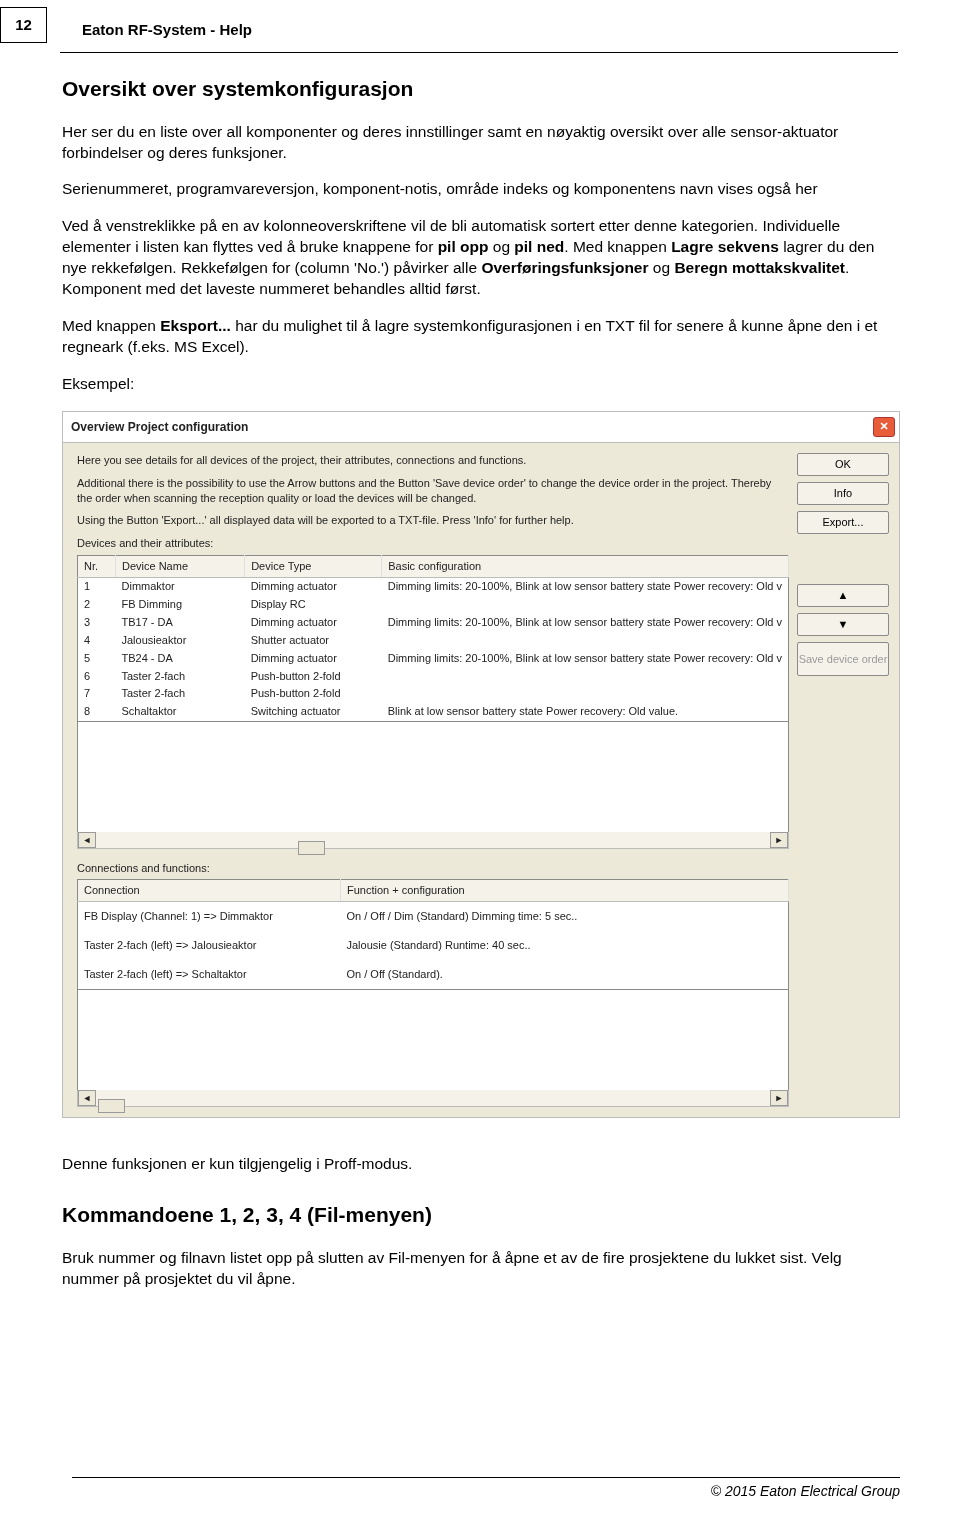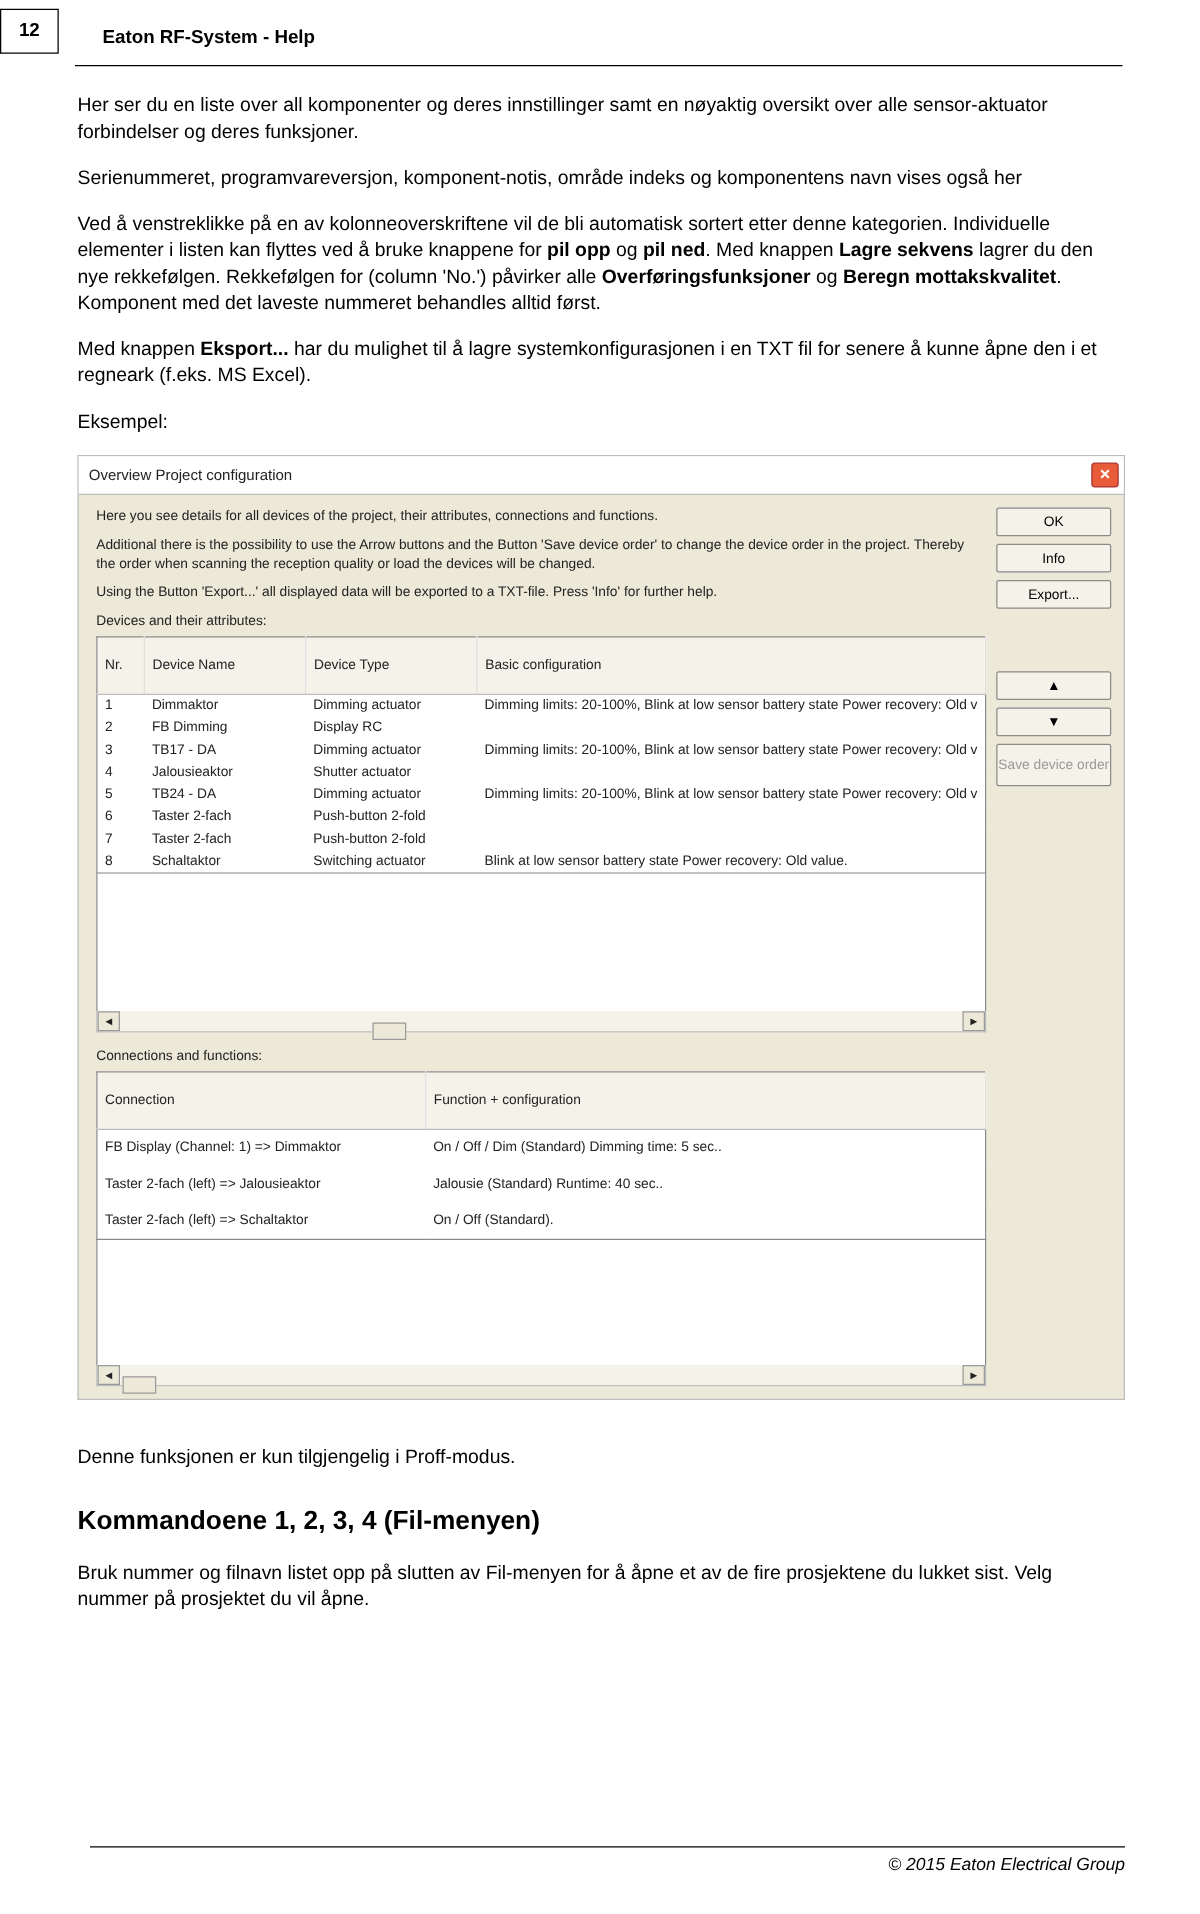--- a/index.html
+++ b/index.html
@@ -5,32 +5,32 @@
   html,body{margin:0;padding:0;background:#fff;color:#000;font-family:Arial,Helvetica,sans-serif;font-size:15.5px;line-height:1.35}
   .page{width:960px;min-height:1531px;position:relative;box-sizing:border-box;padding:18px 60px 40px 62px}
   .pgnum-box{position:absolute;left:0;top:7px;width:45px;height:34px;border:1px solid #000;display:flex;align-items:center;justify-content:center;font-weight:bold;font-size:15px}
   .doc-title{font-weight:bold;font-size:15px;margin-left:20px;padding-top:2px}
   .hr-top{border:none;border-top:1px solid #000;margin:12px 0 22px -2px;width:100%}
   h2.sect{font-size:21px;font-weight:bold;margin:0 0 18px 0}
   p{margin:0 0 16px 0}
   .bold{font-weight:bold}
   .screenshot{margin-top:10px;border:1px solid #bcbcbc;background:#ece9d8;font-family:Tahoma,Arial,sans-serif;font-size:11px;color:#222}
   .dlg-titlebar{display:flex;align-items:center;justify-content:space-between;background:#fff;padding:5px 4px 5px 8px;border-bottom:1px solid #bcbcbc}
-  .dlg-titlebar .t{font-weight:normal;font-size:12px}
+  .dlg-titlebar .t{font-weight:bold;font-size:12px}
   .dlg-close{width:20px;height:18px;background:#e85c3a;border:1px solid #a33;border-radius:3px;display:flex;align-items:center;justify-content:center;color:#fff;font-size:11px;font-weight:bold}
   .dlg-body{display:flex;padding:10px 10px 10px 14px;gap:8px}
   .dlg-left{flex:1}
   .dlg-right{width:92px;display:flex;flex-direction:column;gap:6px}
   .winbtn{background:#f4f2e9;border:1px solid #8a8a8a;border-radius:2px;height:21px;font-size:11px;display:flex;align-items:center;justify-content:center;color:#000}
   .winbtn.dis{color:#9a9a9a}
   .winbtn.tall{height:32px;line-height:1.1;text-align:right}
   .desc{margin:0 0 8px 0;font-size:11px;line-height:1.35}
   .lbl{font-size:11px;margin:6px 0 4px 0}
   .grid{background:#fff;border:1px solid #8a8a8a;width:100%}
-  .grid thead td{border-bottom:1px solid #bcbcbc;border-right:1px solid #e0e0e0;background:#f4f2e9;padding:15px 6px;font-size:11px}
+  .grid thead td{border-bottom:1px solid #bcbcbc;border-right:1px solid #e0e0e0;background:#f4f2e9;padding:3px 6px;font-size:11px}
   .grid tbody td{padding:1.5px 6px;font-size:11px;white-space:nowrap;overflow:hidden}
   .col-nr{width:30px}
   .col-name{width:140px}
   .col-type{width:140px}
   .scrollrow{display:flex;align-items:center;background:#f4f2e9;border:1px solid #bcbcbc;border-top:none;height:16px}
   .scrollrow .arrow{width:16px;height:14px;display:flex;align-items:center;justify-content:center;border:1px solid #9a9a9a;background:#ece9d8;font-size:9px}
   .scrollrow .track{flex:1;position:relative}
   .scrollrow .track .thumb{position:absolute;left:30%;width:25px;height:12px;border:1px solid #9a9a9a;background:#ece9d8;top:1px}
   .spacer-btns{height:38px}
   table.grid{border-collapse:collapse}
@@ -42,20 +42,21 @@
   .copy{text-align:right;font-style:italic;font-size:14px;margin-top:2px}
 </style>
 </head>
 <body>
 
 <div class="page">
   <div class="pgnum-box">12</div>
   <div class="doc-title">Eaton RF-System - Help</div>
   <hr class="hr-top">
 
+  <h2 class="sect">Oversikt over systemkonfigurasjon</h2>
 
   <p>Her ser du en liste over all komponenter og deres innstillinger samt en nøyaktig oversikt over alle sensor-aktuator forbindelser og deres funksjoner.</p>
   <p>Serienummeret, programvareversjon, komponent-notis, område indeks og komponentens navn vises også her</p>
   <p>
     <span>Ved å venstreklikke på en av kolonneoverskriftene vil de bli automatisk sortert etter denne kategorien. Individuelle elementer i listen kan flyttes ved å bruke knappene for </span><span class="bold">pil opp</span><span> og </span><span class="bold">pil ned</span><span>. Med  knappen </span><span class="bold">Lagre sekvens</span><span> lagrer du den nye rekkefølgen. Rekkefølgen for (column 'No.') påvirker alle </span><span class="bold">Overføringsfunksjoner</span><span> og </span><span class="bold">Beregn mottakskvalitet</span><span>. Komponent med det laveste nummeret behandles alltid først.</span>
   </p>
   <p>
     <span>Med knappen </span><span class="bold">Eksport...</span><span> har du mulighet til å lagre systemkonfigurasjonen i en TXT fil for senere å kunne åpne den i et regneark (f.eks. MS Excel).</span>
   </p>
   <p>Eksempel:</p>

